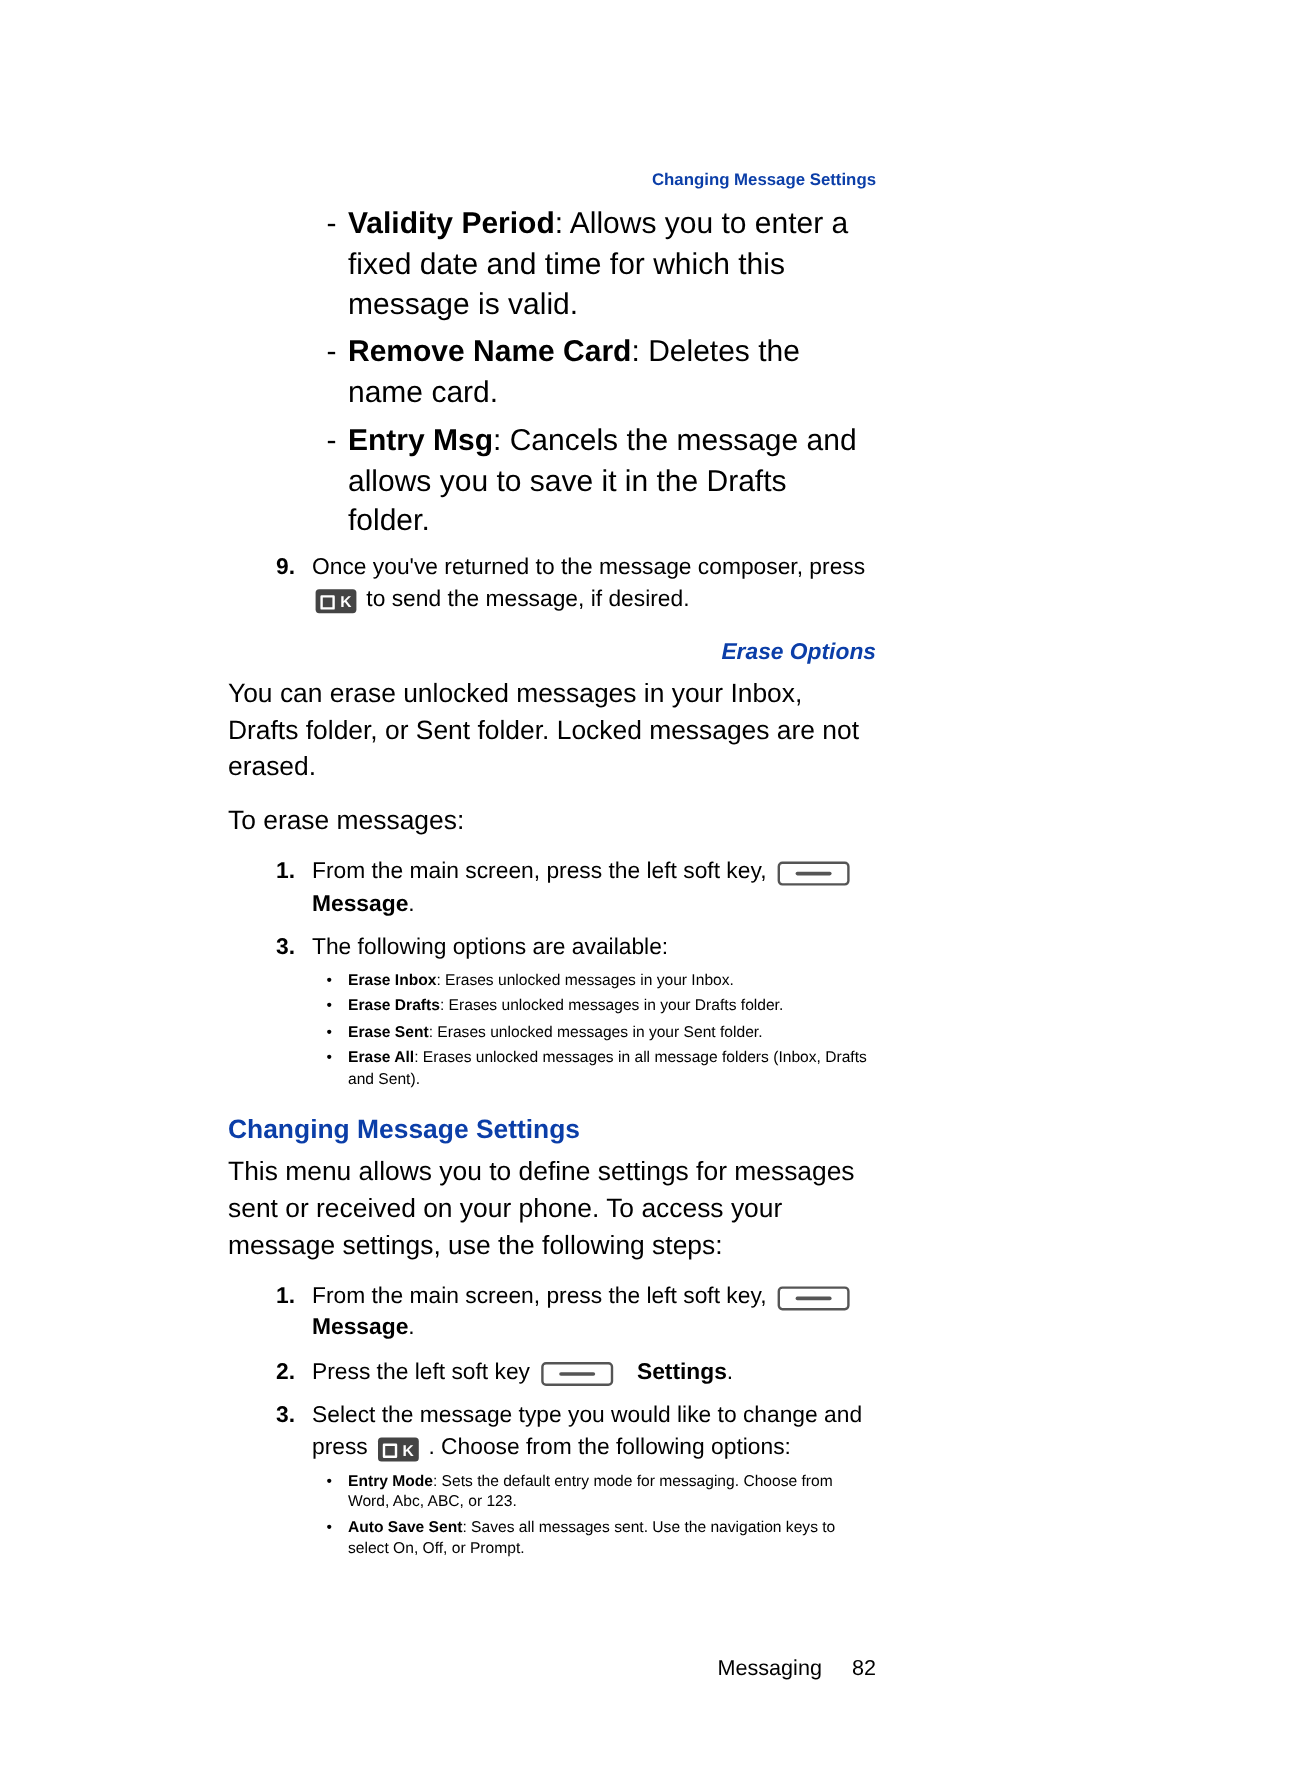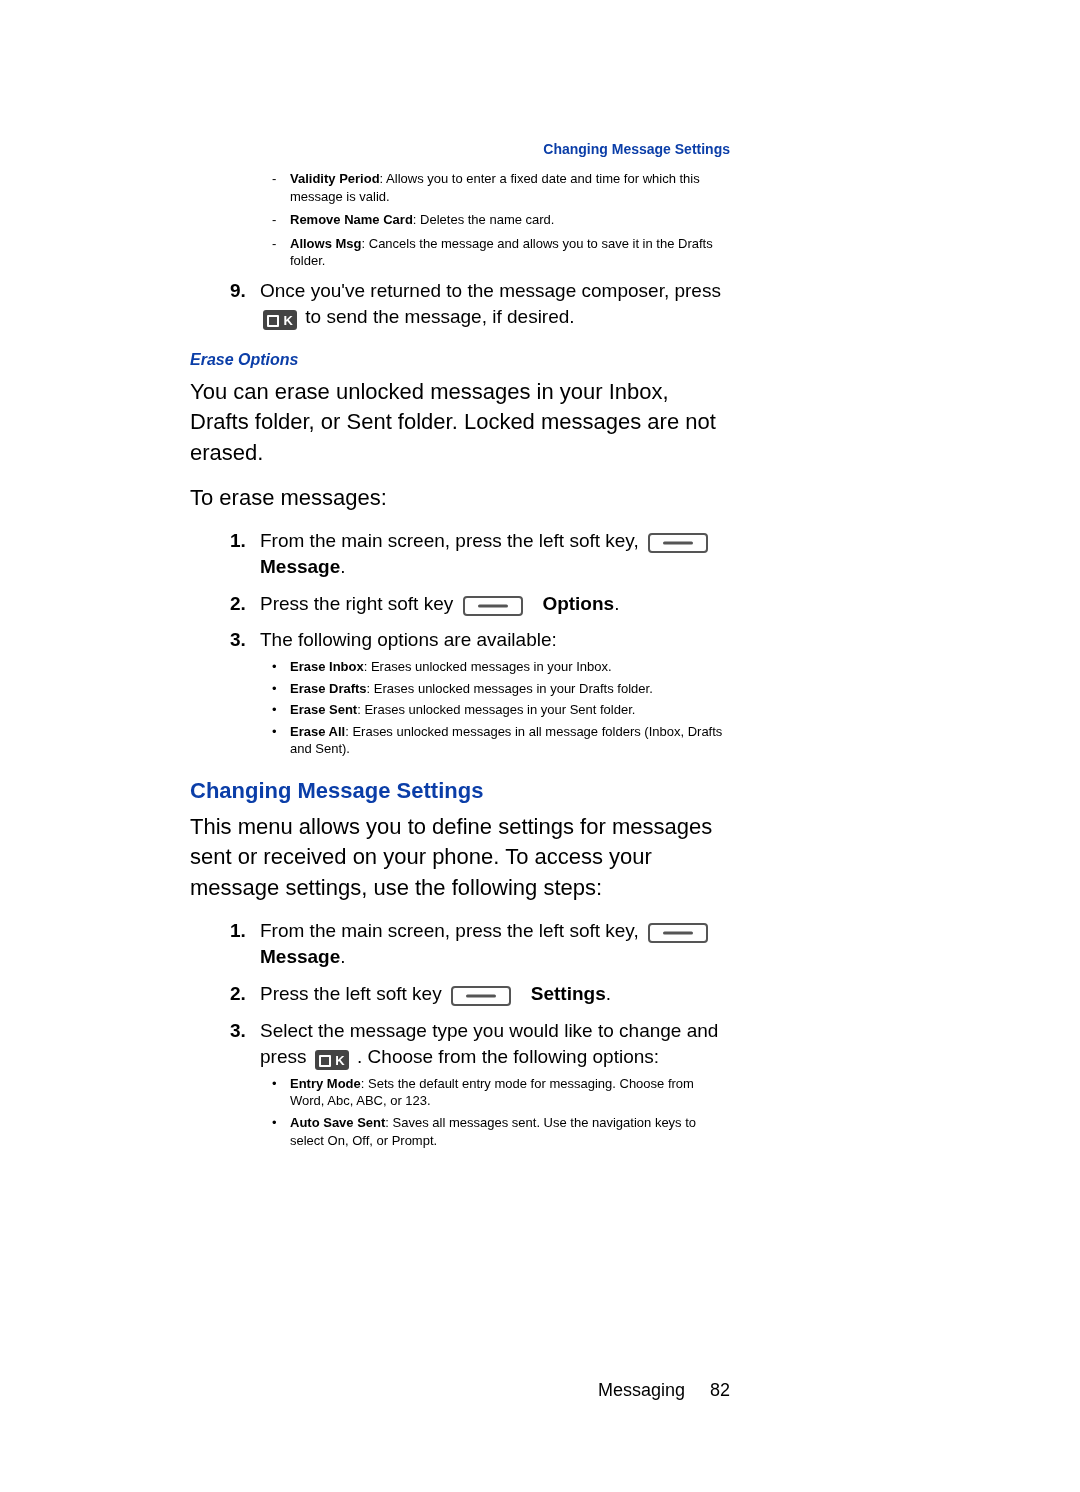--- a/index.html
+++ b/index.html
@@ -30,21 +30,21 @@
   .content {
     margin-top: 30px;
   }
   .dash-list {
     margin: 0 0 8px 0;
     padding-left: 100px;
   }
   .dash-item {
     position: relative;
     margin-bottom: 6px;
-    font-size: 13px;
+    font-size: 25px;
   }
   .dash-item::before {
     content: "-";
     position: absolute;
     left: -18px;
   }
   .num-list {
     padding-left: 70px;
     margin: 6px 0 0 0;
   }
@@ -73,22 +73,23 @@
   .bullet-item::before {
     content: "•";
     position: absolute;
     left: -18px;
   }
   .section-h3 {
     color: #0b3ea8;
     font-family: Arial, Helvetica, sans-serif;
     font-weight: bold;
     font-style: italic;
-    font-size: 16px;
+    font-size: 19px;
     margin: 18px 0 6px 0;
+    text-align: right;
   }
   .section-h2 {
     color: #0b3ea8;
     font-family: Arial, Helvetica, sans-serif;
     font-weight: bold;
     font-size: 22px;
     margin: 18px 0 6px 0;
   }
   .para {
     margin: 0 0 14px 0;
@@ -166,21 +167,21 @@
   <div class="content">
 
     <div class="dash-list">
       <div class="dash-item">
         <span class="b">Validity Period</span><span>: Allows you to enter a fixed date and time for which this message is valid.</span>
       </div>
       <div class="dash-item">
         <span class="b">Remove Name Card</span><span>: Deletes the name card.</span>
       </div>
       <div class="dash-item">
-        <span class="b">Allows Msg</span><span>: Cancels the message and allows you to save it in the Drafts folder.</span>
+        <span class="b">Entry Msg</span><span>: Cancels the message and allows you to save it in the Drafts folder.</span>
       </div>
     </div>
 
     <div class="num-list">
       <div class="num-item" data-num="9">
         <span>Once you've returned to the message composer, press </span>
         <span class="ok-icon"></span>
         <span> to send the message, if desired.</span>
       </div>
     </div>
@@ -189,26 +190,20 @@
     <p class="para">You can erase unlocked messages in your Inbox, Drafts folder, or Sent folder. Locked messages are not erased.</p>
     <p class="para">To erase messages:</p>
 
     <div class="num-list">
       <div class="num-item" data-num="1">
         <span>From the main screen, press the left soft key, </span>
         <span class="softkey-icon"></span>
         <span>&nbsp;</span>
         <span class="b">Message</span><span>.</span>
       </div>
-      <div class="num-item" data-num="2">
-        <span>Press the right soft key </span>
-        <span class="softkey-icon"></span>
-        <span>&nbsp;</span>
-        <span class="b">Options</span><span>.</span>
-      </div>
       <div class="num-item" data-num="3">
         <span>The following options are available:</span>
         <div class="bullet-list">
           <div class="bullet-item">
             <span class="b">Erase Inbox</span><span>: Erases unlocked messages in your Inbox.</span>
           </div>
           <div class="bullet-item">
             <span class="b">Erase Drafts</span><span>: Erases unlocked messages in your Drafts folder.</span>
           </div>
           <div class="bullet-item">

